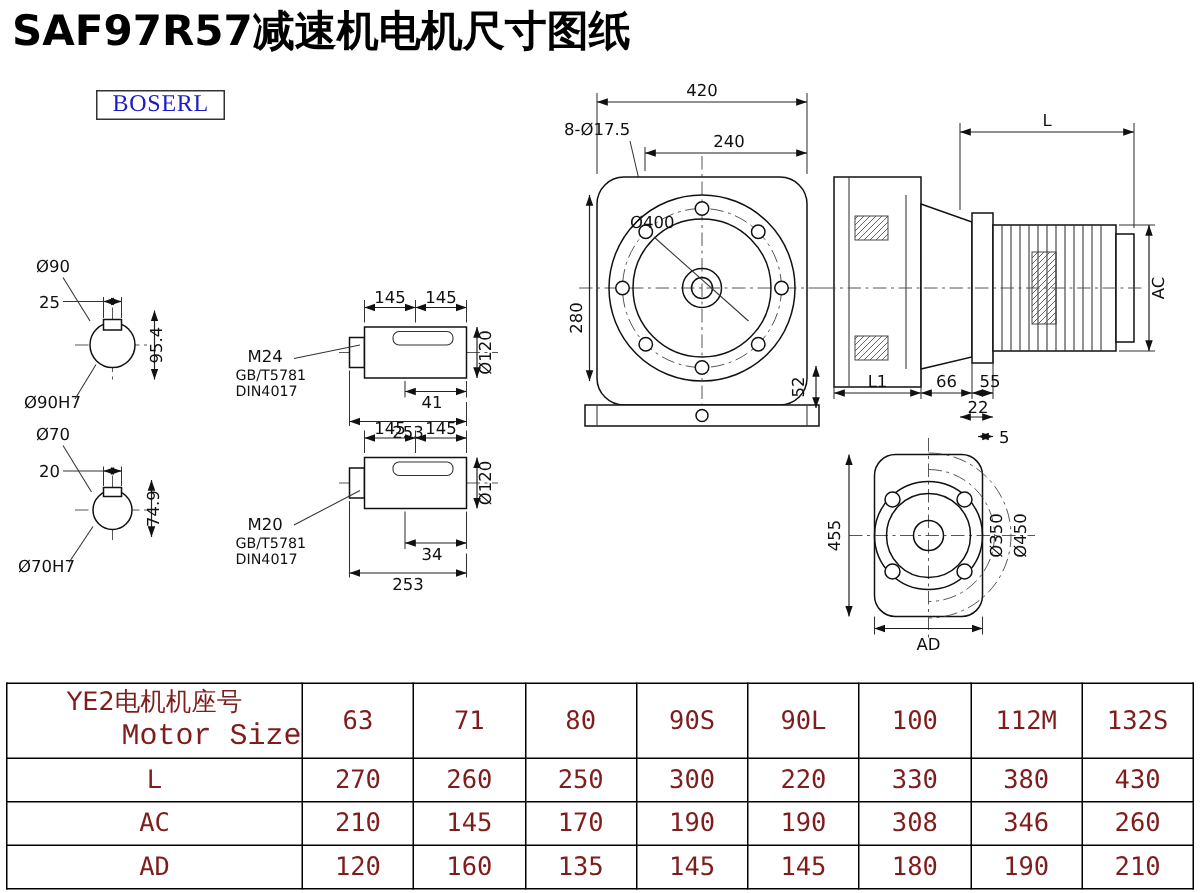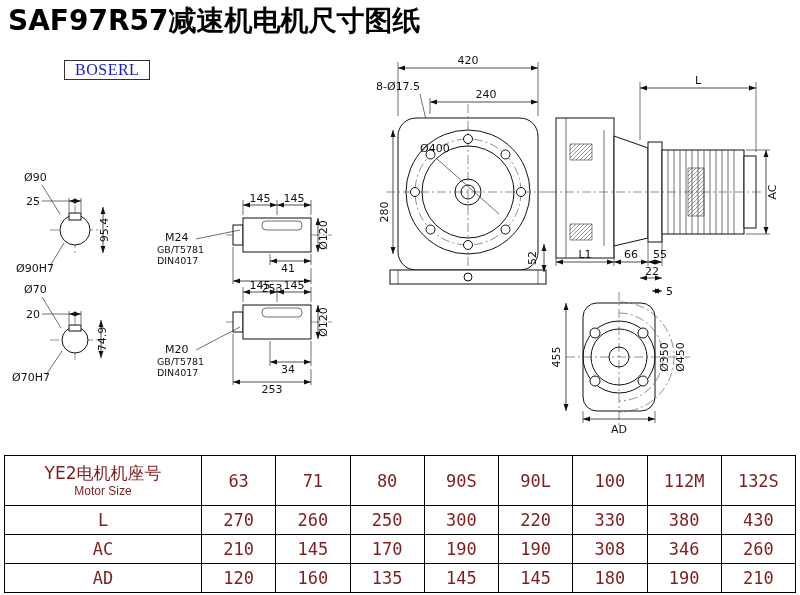--- a/index.html
+++ b/index.html
@@ -17,21 +17,21 @@
   svg .dim{stroke:#222;stroke-width:.8;fill:none;}
   svg text{font-family:"DejaVu Sans",sans-serif;font-size:11px;fill:#111;}
   svg text.sm{font-size:9.5px;}
   .size-table{position:absolute;left:4px;top:455px;width:792px;border-collapse:collapse;table-layout:fixed;}
   .size-table th,.size-table td{border:1.8px solid #000;text-align:center;vertical-align:middle;
       font-family:"DejaVu Sans Mono",monospace;font-size:17px;font-weight:normal;padding:0;color:#7f1d1d;}
   .size-table col.c0{width:197px;}
   .size-table tr.r-head{height:50px;}
   .size-table tr.r{height:29px;}
   .cn-txt{font-family:"DejaVu Sans",sans-serif;font-size:17px;line-height:1.3;}
-  .en-txt{font-family:Liberation Sans, sans-serif;font-size:12px;line-height:1.2;}
+  .en-txt{font-family:Liberation Mono, monospace;font-size:20px;line-height:1.2;text-align:right;}
 </style>
 </head>
 <body>
 
 <div class="page">
 
   <h1 class="title">SAF97R57减速机电机尺寸图纸</h1>
 
   <div class="logo">
     <span>BOSERL</span>

